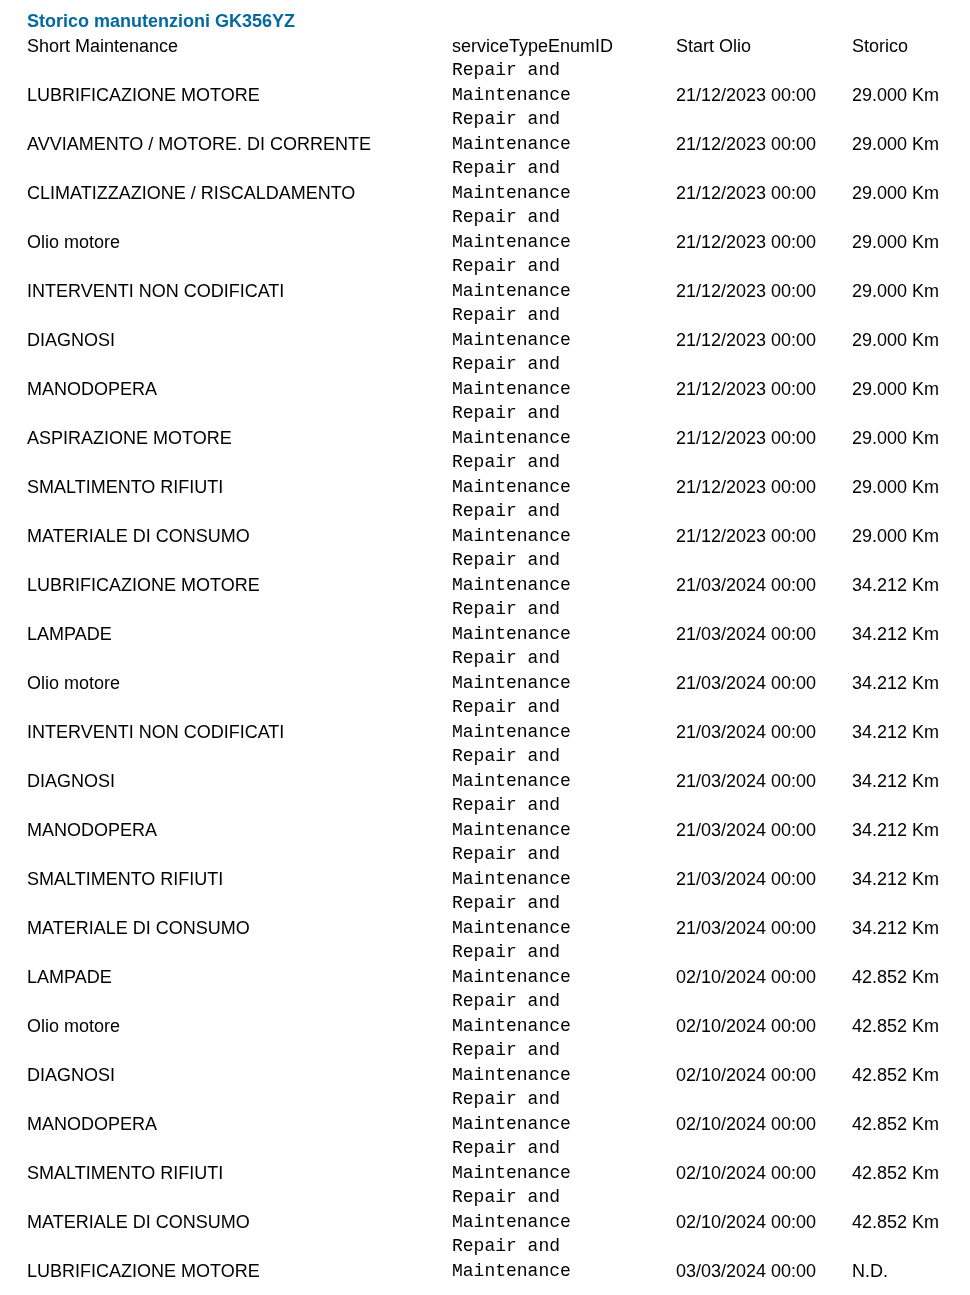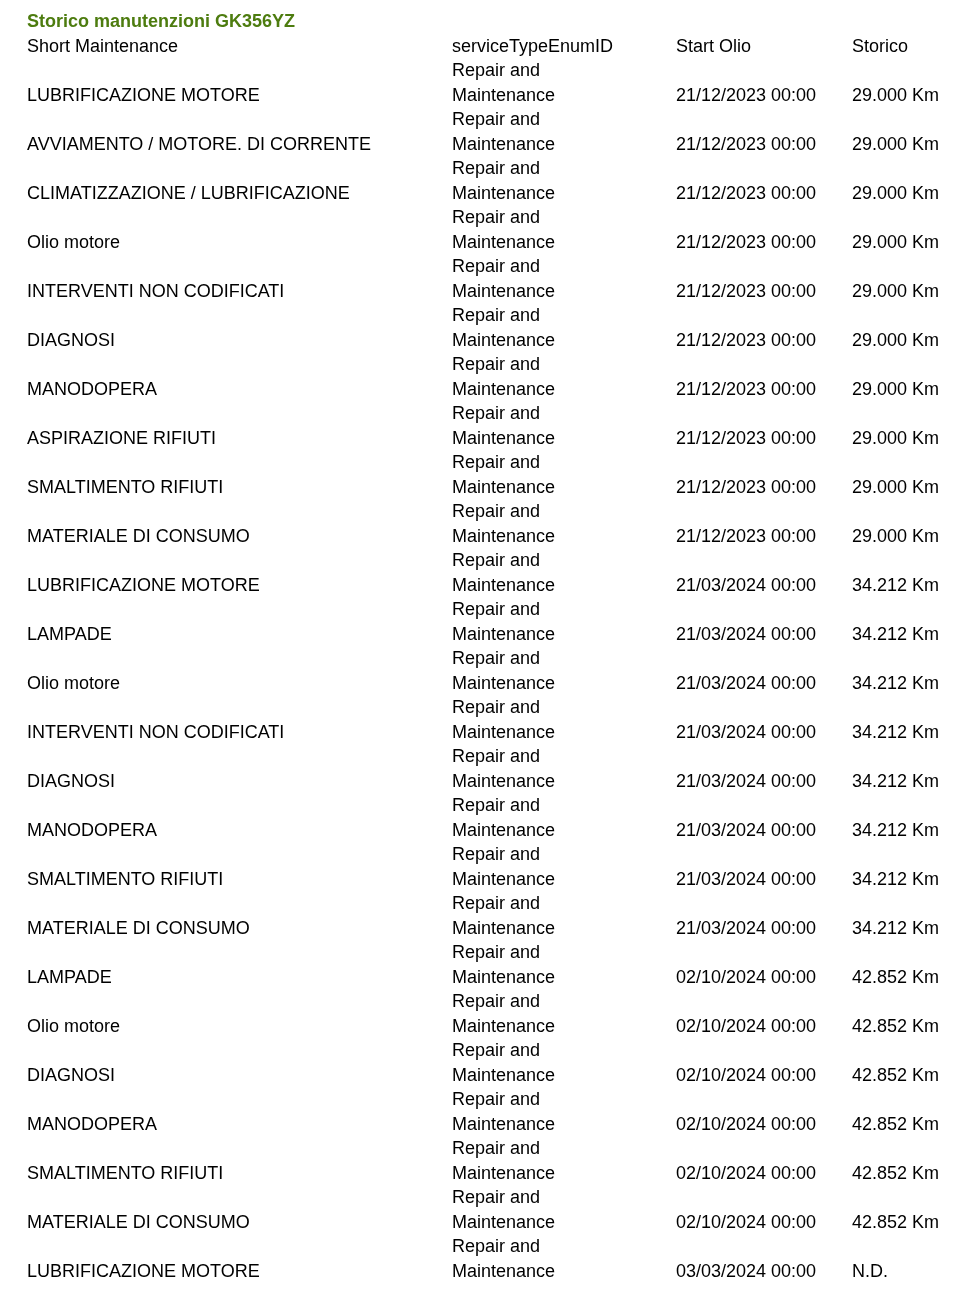--- a/index.html
+++ b/index.html
@@ -40,27 +40,28 @@
     font-size: 18px;
     line-height: 24.5px;
     vertical-align: bottom;
     white-space: nowrap;
     overflow: hidden;
   }
   td.cell-service .service-wrap {
     display: inline-block;
     max-width: 140px;
     white-space: normal;
+    font-family: Liberation Mono, monospace;
   }
 </style>
 </head>
 <body>
 
 <div class="page">
-  <h1 class="title" style="color: #4d7c0f;">Storico manutenzioni GK356YZ</h1>
+  <h1 class="title" style="color: #0369a1;">Storico manutenzioni GK356YZ</h1>
   <table class="history">
     <colgroup>
       <col class="c-desc">
         <col class="c-service">
         <col class="c-date">
         <col class="c-dist">
     </colgroup>
     <thead>
       <tr>
         <th>Short Maintenance</th>
@@ -80,21 +81,21 @@
   </tr>
         <tr>
     <td class="cell-desc">AVVIAMENTO / MOTORE. DI CORRENTE</td>
     <td class="cell-service">
       <span class="service-wrap">Repair and Maintenance</span>
     </td>
     <td class="cell-date">21/12/2023 00:00</td>
     <td class="cell-dist">29.000 Km</td>
   </tr>
         <tr>
-    <td class="cell-desc">CLIMATIZZAZIONE / LUBRIFICAZIONE</td>
+    <td class="cell-desc">CLIMATIZZAZIONE / RISCALDAMENTO</td>
     <td class="cell-service">
       <span class="service-wrap">Repair and Maintenance</span>
     </td>
     <td class="cell-date">21/12/2023 00:00</td>
     <td class="cell-dist">29.000 Km</td>
   </tr>
         <tr>
     <td class="cell-desc">Olio motore</td>
     <td class="cell-service">
       <span class="service-wrap">Repair and Maintenance</span>
@@ -120,21 +121,21 @@
   </tr>
         <tr>
     <td class="cell-desc">MANODOPERA</td>
     <td class="cell-service">
       <span class="service-wrap">Repair and Maintenance</span>
     </td>
     <td class="cell-date">21/12/2023 00:00</td>
     <td class="cell-dist">29.000 Km</td>
   </tr>
         <tr>
-    <td class="cell-desc">ASPIRAZIONE RIFIUTI</td>
+    <td class="cell-desc">ASPIRAZIONE MOTORE</td>
     <td class="cell-service">
       <span class="service-wrap">Repair and Maintenance</span>
     </td>
     <td class="cell-date">21/12/2023 00:00</td>
     <td class="cell-dist">29.000 Km</td>
   </tr>
         <tr>
     <td class="cell-desc">SMALTIMENTO RIFIUTI</td>
     <td class="cell-service">
       <span class="service-wrap">Repair and Maintenance</span>

